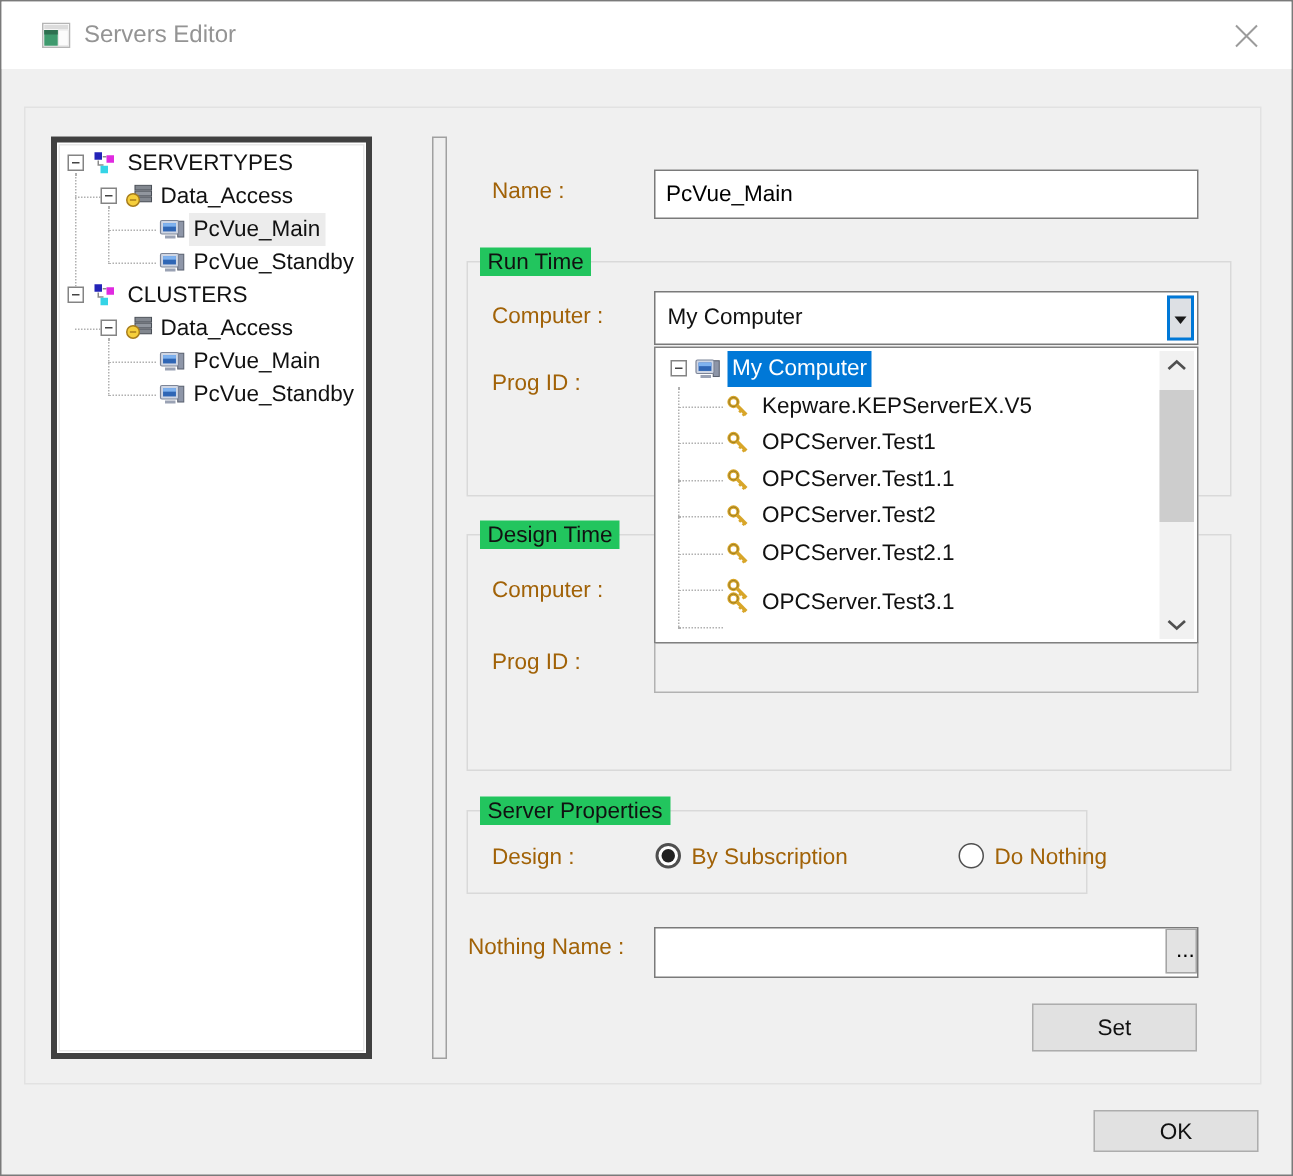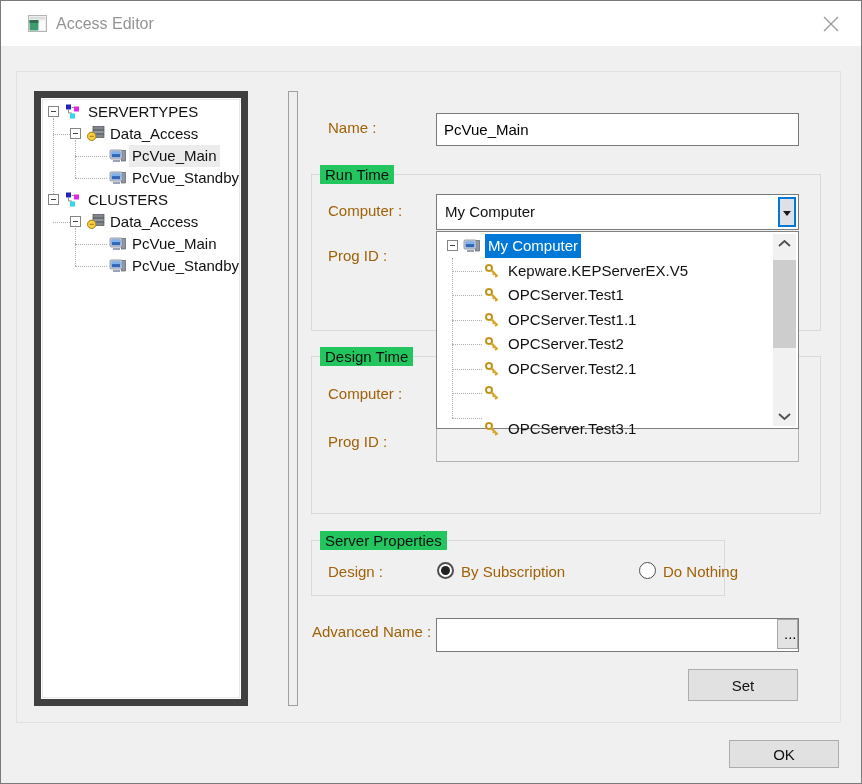--- a/index.html
+++ b/index.html
@@ -11,21 +11,21 @@
   }
   
   #titlebar{position:absolute;left:0;top:0;width:100%;height:45px;background:#ffffff;}
   #title-icon{position:absolute;left:27px;top:14px;width:19px;height:17px;}
   #title-text{position:absolute;left:55px;top:0;line-height:45px;color:#949494;font-size:16px;}
   #close-btn{position:absolute;right:20px;top:13px;width:20px;height:20px;cursor:pointer;}
   
   #panel{position:absolute;left:15px;top:70px;width:825px;height:652px;border:1px solid #e2e2e2;}
   
   #treebox{position:absolute;left:33px;top:90px;width:214px;height:615px;background:#fff;
-    border:7px solid #404040;box-shadow:inset 0 0 0 1px #ffffff, inset 0 0 0 2px #e8e8e8;}
+    border:4px solid #404040;box-shadow:inset 0 0 0 1px #ffffff, inset 0 0 0 2px #e8e8e8;}
   #treestrip{position:absolute;left:287px;top:90px;width:10px;height:615px;background:#efefef;border:1px solid #a0a0a0;}
   .tree-row{position:absolute;left:0;width:100%;height:22px;}
   .expand{position:absolute;top:5px;width:11px;height:11px;background:#fff;border:1px solid #848484;}
   .expand i{position:absolute;left:2px;top:4px;width:5px;height:1px;background:#444;}
   .ticon{position:absolute;top:3px;width:18px;height:16px;}
   .tlabel{position:absolute;top:0;line-height:22px;white-space:nowrap;padding:0 3px;}
   .tree-row.sel .tlabel{background:#ececec;}
   .conn{position:absolute;border:0;}
   .conn.v{border-left:1px dotted #b0b0b0;width:0;}
   .conn.h{border-top:1px dotted #b0b0b0;height:0;}
@@ -69,21 +69,21 @@
   <div id="titlebar">
     <span id="title-icon">
       <svg width="19" height="17" viewBox="0 0 19 17">
         <rect x="0.5" y="0.5" width="18" height="16" fill="#fff" stroke="#b5b5b5"></rect>
         <rect x="1.5" y="1.5" width="16" height="3" fill="#dcdcdc"></rect>
         <rect x="1.5" y="5" width="9" height="10.5" fill="#3f9a6e"></rect>
         <rect x="1.5" y="5" width="9" height="3" fill="#2e7050"></rect>
         <rect x="11" y="5" width="6.5" height="10.5" fill="#fbfbfb" stroke="#e0e0e0" stroke-width="0.5"></rect>
       </svg>
     </span>
-    <span id="title-text">Access Editor</span>
+    <span id="title-text">Servers Editor</span>
     <span id="close-btn">
       <svg width="20" height="20" viewBox="0 0 20 20">
         <path d="M3 3 L17 17 M17 3 L3 17" stroke="#9b9b9b" stroke-width="1.3"></path>
       </svg>
     </span>
   </div>
 
   <div id="panel"></div>
 
   <div id="treebox">
@@ -214,21 +214,21 @@
 
   <div class="group" style="left:310px;top:539px;width:414px;height:56px">
     <span>Server Properties</span>
   </div>
   <div class="lbl" style="left:327px;top:562px">Design :</div>
   <span class="radio on" id="radio-subscription" style="left:436px;top:561px"></span>
   <div class="lbl" style="left:460px;top:562px">By Subscription</div>
   <span class="radio" id="radio-nothing" style="left:638px;top:561px"></span>
   <div class="lbl" style="left:662px;top:562px">Do Nothing</div>
 
-  <div class="lbl" style="left:311px;top:622px">Advanced Name :</div>
+  <div class="lbl" style="left:311px;top:622px">Nothing Name :</div>
   <div style="position:absolute;left:435px;top:617px;width:363px;height:34px">
     <input class="txt" style="left: 0px; top: 0px; width: 363px; height: 34px;" value="">
     <button id="browse-btn">...</button>
   </div>
 
   <button class="btn" style="left:687px;top:668px;width:110px;height:32px">Set</button>
 
   <div id="dropdown">
     <div class="conn v" style="left:15px;top:26px;height:160px"></div>
     <div id="dd-scroll">
@@ -322,21 +322,21 @@
         <span class="ticon" style="left:47px"><svg width="17" height="16" viewBox="0 0 17 16">
             <g stroke="#8f7420" fill="none">
               <circle cx="5" cy="5" r="3" stroke="#d8a62a" stroke-width="2.2"></circle>
               <circle cx="5" cy="5" r="3" stroke-width="0.6"></circle>
               <path d="M7.2 7.2 L13.5 13.5" stroke="#d8a62a" stroke-width="2.4"></path>
               <path d="M10.3 10.3 L8.8 11.8 M12.6 12.6 L11.1 14.1" stroke="#d8a62a" stroke-width="1.8"></path>
             </g>
           </svg></span>
       </div>
       <div class="conn h" style="left: 15px; top: 185.5px; width: 30px;"></div>
-      <div class="dd-row" style="top: 185px;">
+      <div class="dd-row" style="top: 158px;">
         <span class="ticon" style="left:47px"><svg width="17" height="16" viewBox="0 0 17 16">
             <g stroke="#8f7420" fill="none">
               <circle cx="5" cy="5" r="3" stroke="#d8a62a" stroke-width="2.2"></circle>
               <circle cx="5" cy="5" r="3" stroke-width="0.6"></circle>
               <path d="M7.2 7.2 L13.5 13.5" stroke="#d8a62a" stroke-width="2.4"></path>
               <path d="M10.3 10.3 L8.8 11.8 M12.6 12.6 L11.1 14.1" stroke="#d8a62a" stroke-width="1.8"></path>
             </g>
           </svg></span>
         <span class="tlabel" style="left:68px">OPCServer.Test3.1</span>
       </div>

